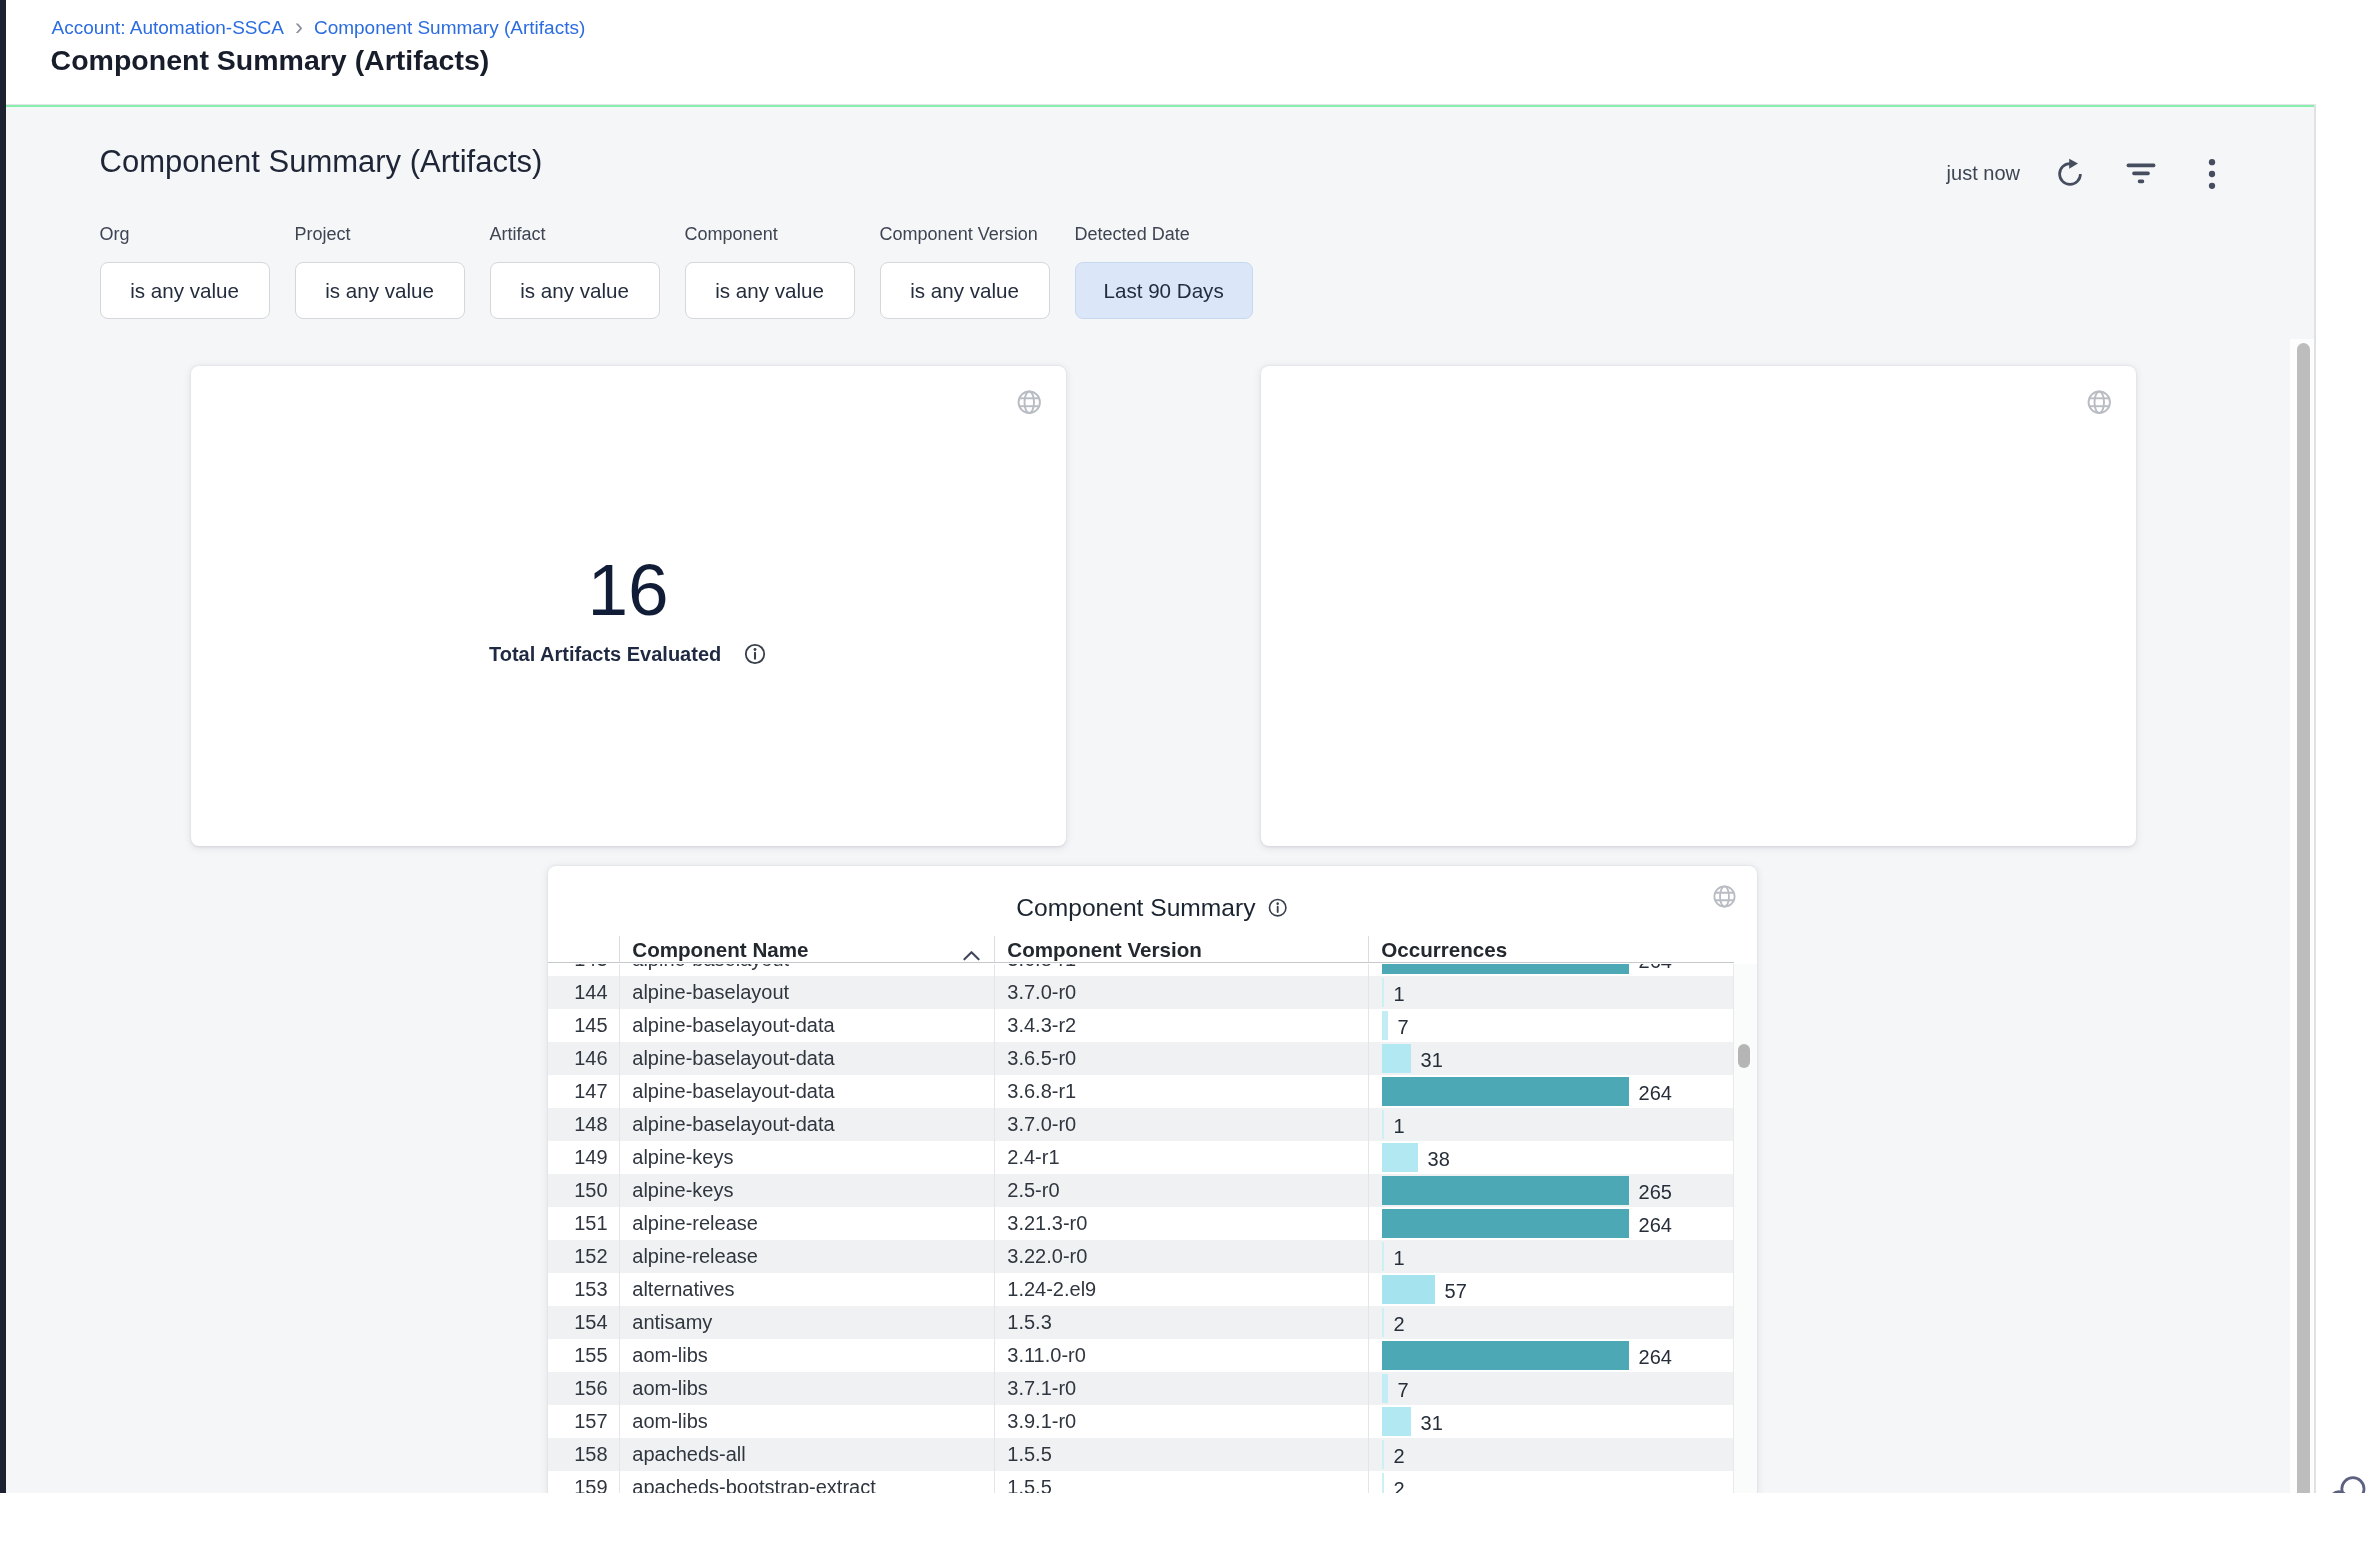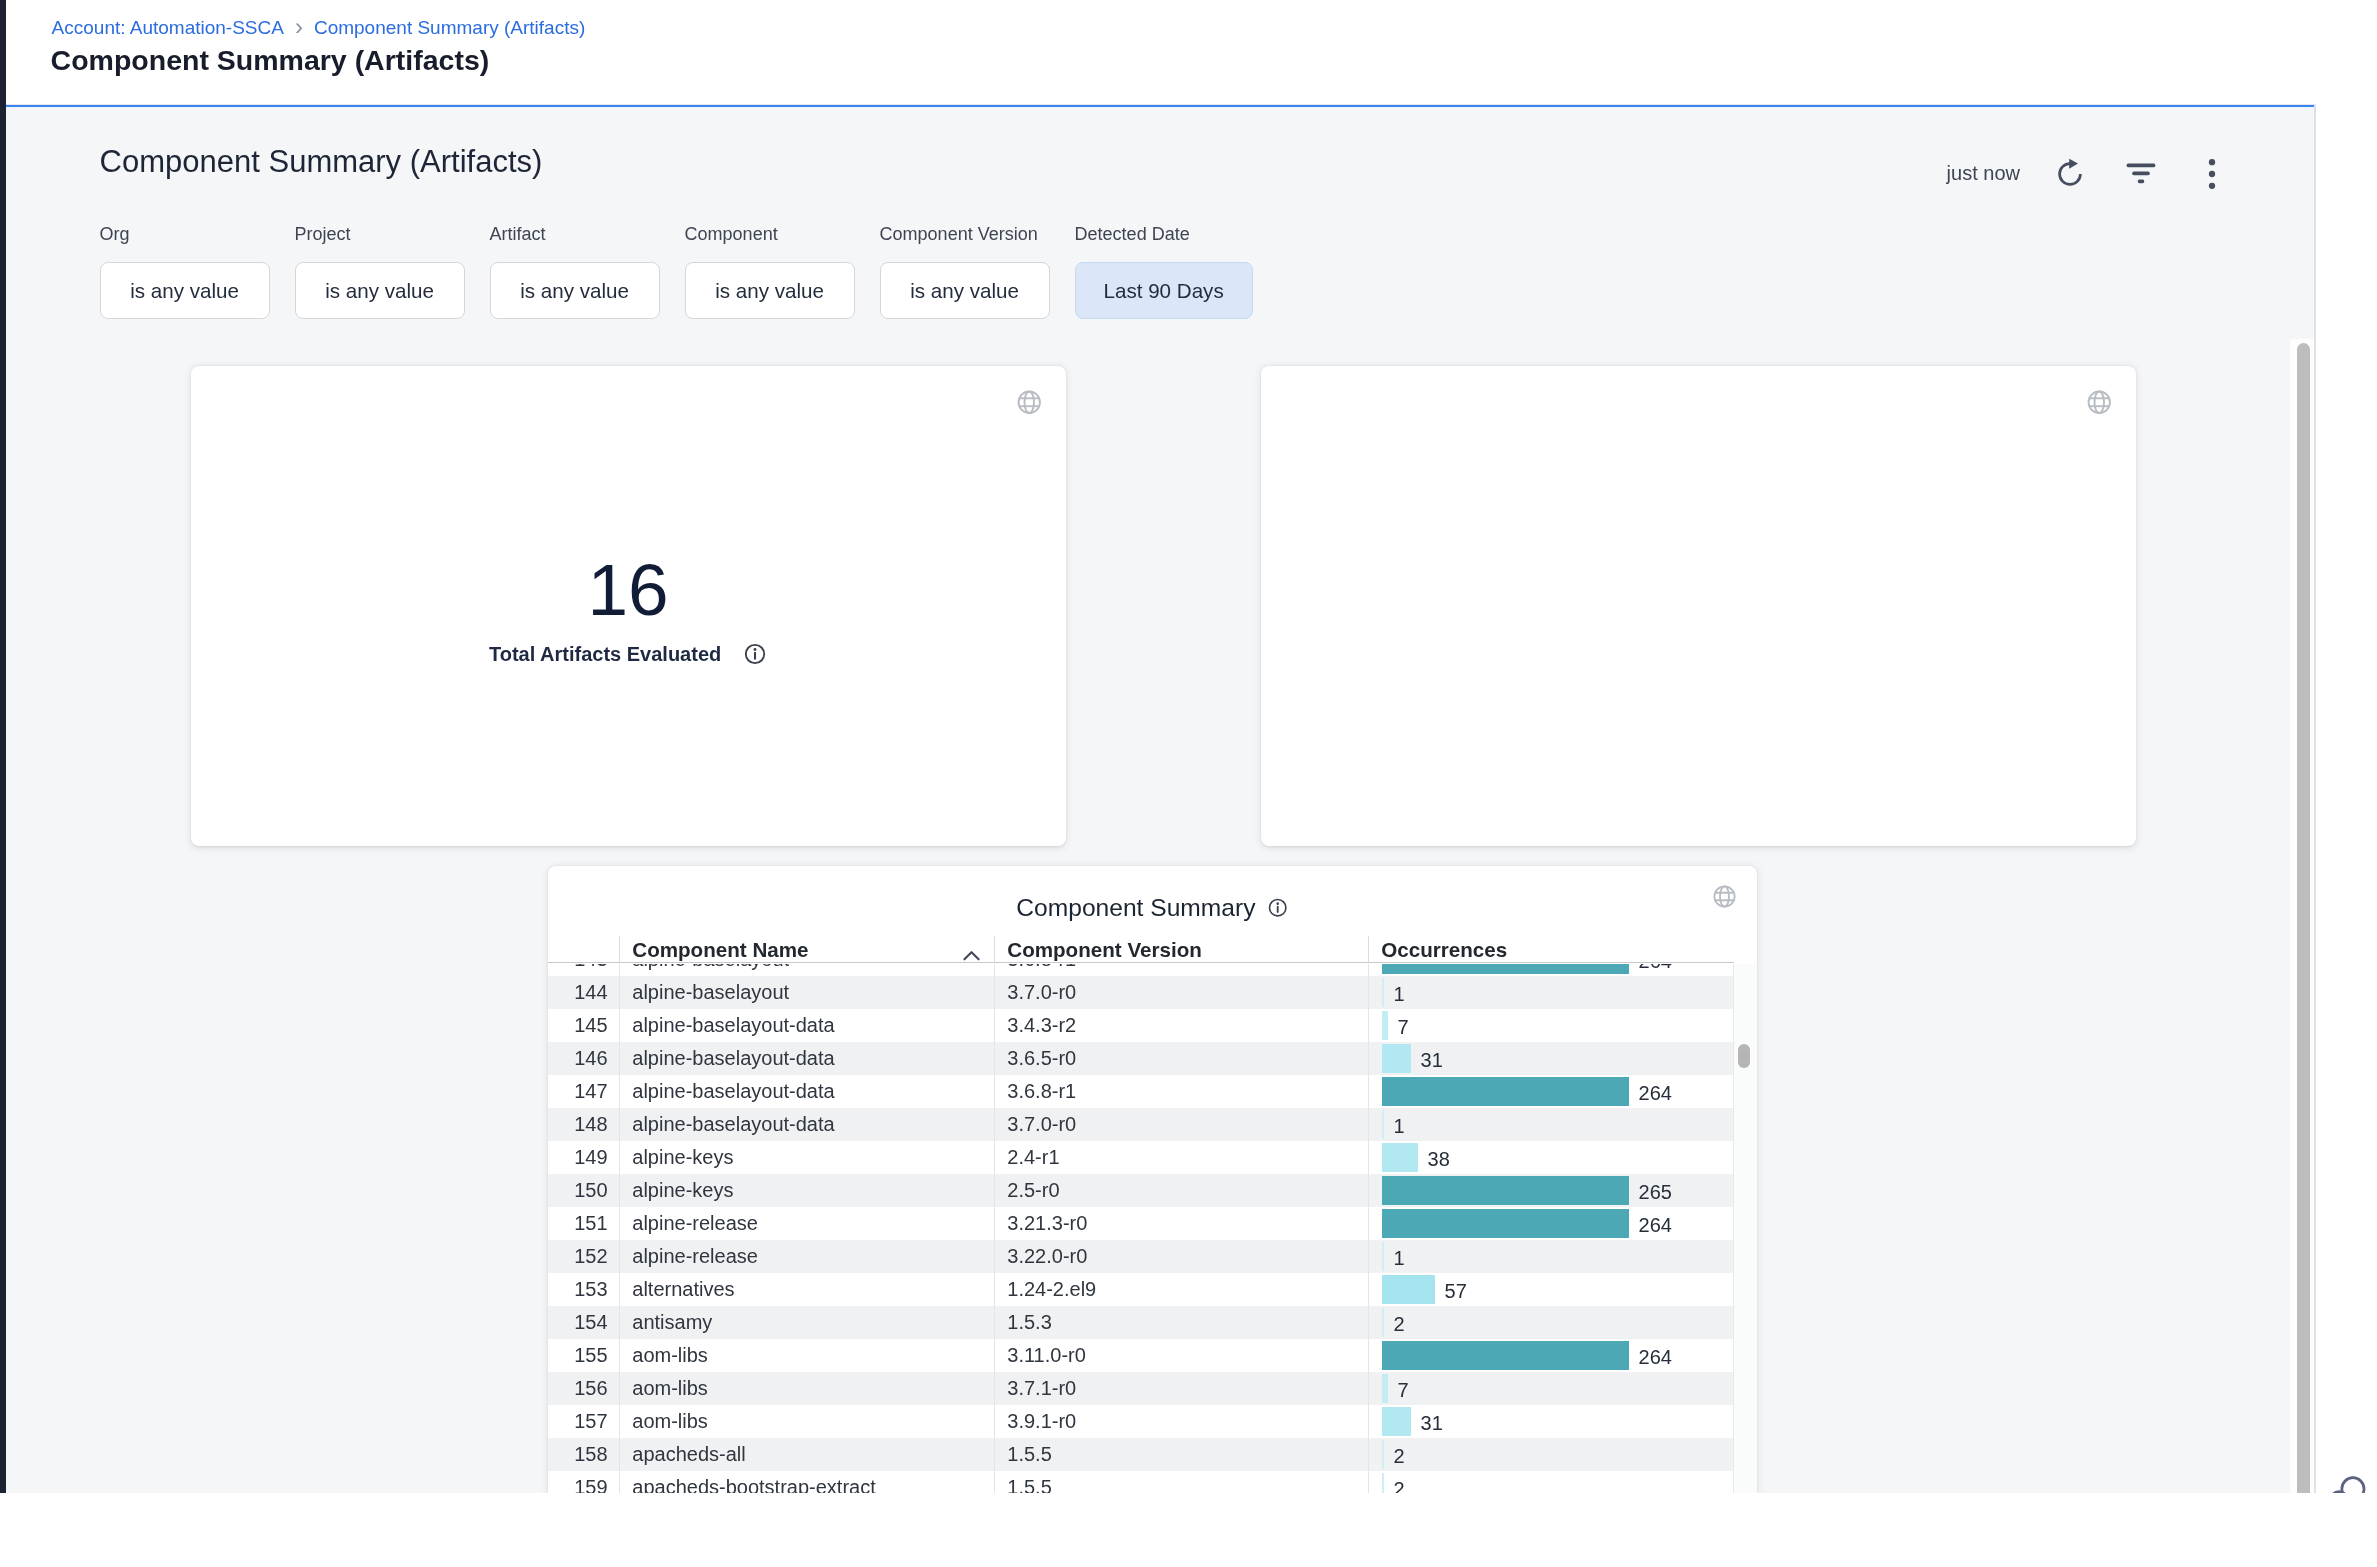--- a/index.html
+++ b/index.html
@@ -1,17 +1,17 @@
 <!DOCTYPE html>
 <html style="--accent: #2b6ce0; --page-bg: #f5f6f8; --active-filter-bg: #dbe7f8;font-size:12.7px"><head>
 <meta charset="utf-8">
 <style>
   * { margin:0; padding:0; box-sizing:border-box; }
   html,body { background:#ffffff; font-family:"Liberation Sans", sans-serif; }
-  .page { position:relative; width:2377px; height:1493px; background:#3b82f6; overflow:hidden;
+  .page { position:relative; width:2377px; height:1493px; background:#86efac; overflow:hidden;
           color:#2a3140;padding-left:40px; -webkit-font-smoothing:antialiased; }
 
   
   .left-rail { position:absolute; left:0; top:0; width:5.6px; height:1567px; background:#1c2231; }
 
   
   .topbar { position:absolute; left:5.6px; top:0; right:0; height:105px; background:#ffffff;
             border-bottom:1.6px solid #e3e5e9; }
   .breadcrumb { position:absolute; left:46px; top:17.4px; font-size:19px; display:flex; align-items:center; gap:11px; }
   .breadcrumb a { color:var(--accent,#2b6ce0); text-decoration:none; cursor:pointer; }

